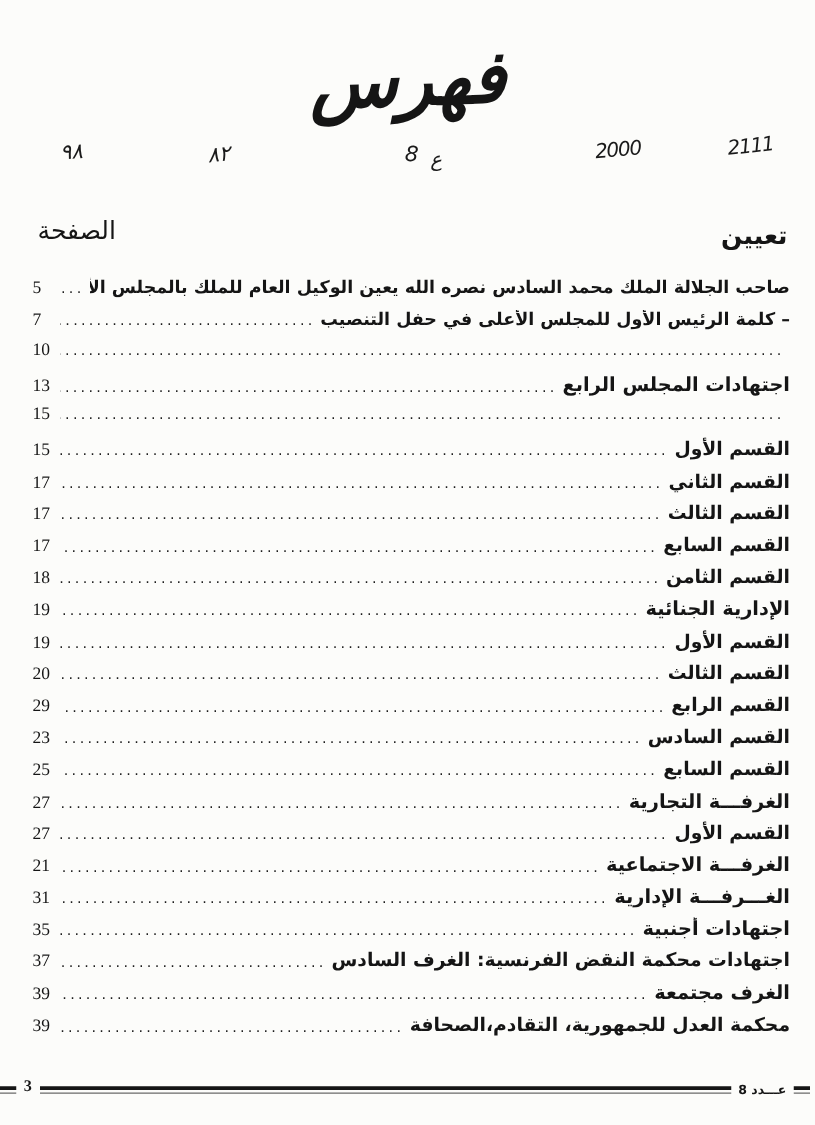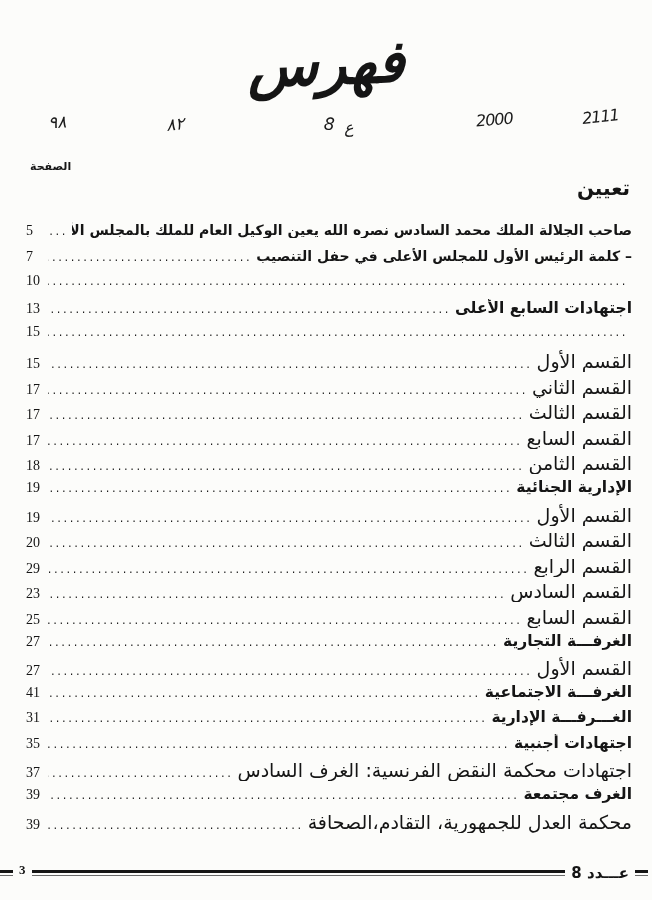--- a/index.html
+++ b/index.html
@@ -30,22 +30,22 @@
     white-space:nowrap;
   }
   .mark-1 { top:112px; left:48px;  font-size:17px; transform:rotate(-4deg); }
   .mark-2 { top:114px; left:166px; font-size:17px; transform:rotate(-6deg); }
   .mark-3 { top:114px; left:324px; font-size:17px; transform:rotate(4deg); }
   .mark-4 { top:118px; left:344px; font-size:16px; transform:rotate(-3deg); }
   .mark-5 { top:110px; left:476px; font-size:16px; transform:rotate(-5deg); letter-spacing:-1px; }
   .mark-6 { top:107px; left:582px; font-size:16px; transform:rotate(-6deg); letter-spacing:-1px; }
 
   .page-col-label {
-    position:absolute; top:160px; left:30px;
-    font-size:11px; font-weight:bold;
+    position:absolute; top:172px; left:30px;
+    font-size:20px; font-weight:normal;
   }
   .section-heading {
     position:absolute; top:176px; right:22px;
     font-size:20px; font-weight:bold;
   }
 
   
   .toc {
     position:absolute; top:222px; left:26px; right:20px;
     direction:rtl;
@@ -63,40 +63,40 @@
   }
   .toc-dots::after {
     content:"....................................................................................................................................................................................................................";
   }
   .toc-page {
     direction:ltr; flex-shrink:0;
     min-width:22px; text-align:left;
     font-family:"Liberation Serif", serif;
     font-size:14px;
   }
-  .toc-row.entry        .toc-label { font-size:19px; font-weight:normal; }
+  .toc-row.entry        .toc-label { font-size:15px; font-weight:bold; }
   .toc-row.entry-strong .toc-label { font-size:14px;   font-weight:bold; }
   .toc-row.heading      .toc-label { font-size:15.5px; font-weight:bold; }
 
   
   .footer {
     position:absolute; top:864px; left:0; right:4px;
     display:flex; align-items:center; gap:6px;
   }
   .dbl-rule { height:2px; border-top:3px solid #151515; border-bottom:1px solid #6a6a6a; }
   .rule-short { width:13px; }
   .rule-long  { flex:1 1 0; }
   .footer-page {
     font-family:"Liberation Serif", serif;
     font-size:13px; font-weight:bold;
     position:relative; top:-3px;
   }
   .footer-issue {
     direction:rtl;
-    font-size:15px; font-weight:bold;
+    font-size:10px; font-weight:bold;
     white-space:nowrap;
   }
 </style>
 </head>
 <body>
 
 <div class="page">
 
   <div class="doc-title">فهرس</div>
 
@@ -122,21 +122,21 @@
       <div class="toc-row entry-strong">
       <span class="toc-label">– كلمة الرئيس الأول للمجلس الأعلى في حفل التنصيب</span>
       <span class="toc-dots"></span>
       <span class="toc-page">7</span>
     </div>
       <div class="toc-row entry-strong">
       <span class="toc-dots"></span>
       <span class="toc-page">10</span>
     </div>
       <div class="toc-row heading">
-      <span class="toc-label">اجتهادات السابع الأعلى</span>
+      <span class="toc-label">اجتهادات المجلس الرابع</span>
       <span class="toc-dots"></span>
       <span class="toc-page">13</span>
     </div>
       <div class="toc-row heading">
       <span class="toc-dots"></span>
       <span class="toc-page">15</span>
     </div>
       <div class="toc-row entry">
       <span class="toc-label">القسم الأول</span>
       <span class="toc-dots"></span>
@@ -198,21 +198,21 @@
       <span class="toc-page">27</span>
     </div>
       <div class="toc-row entry">
       <span class="toc-label">القسم الأول</span>
       <span class="toc-dots"></span>
       <span class="toc-page">27</span>
     </div>
       <div class="toc-row heading">
       <span class="toc-label">الغرفـــة الاجتماعية</span>
       <span class="toc-dots"></span>
-      <span class="toc-page">41</span>
+      <span class="toc-page">21</span>
     </div>
       <div class="toc-row heading">
       <span class="toc-label">الغـــرفـــة الإدارية</span>
       <span class="toc-dots"></span>
       <span class="toc-page">31</span>
     </div>
       <div class="toc-row heading">
       <span class="toc-label">اجتهادات أجنبية</span>
       <span class="toc-dots"></span>
       <span class="toc-page">35</span>

